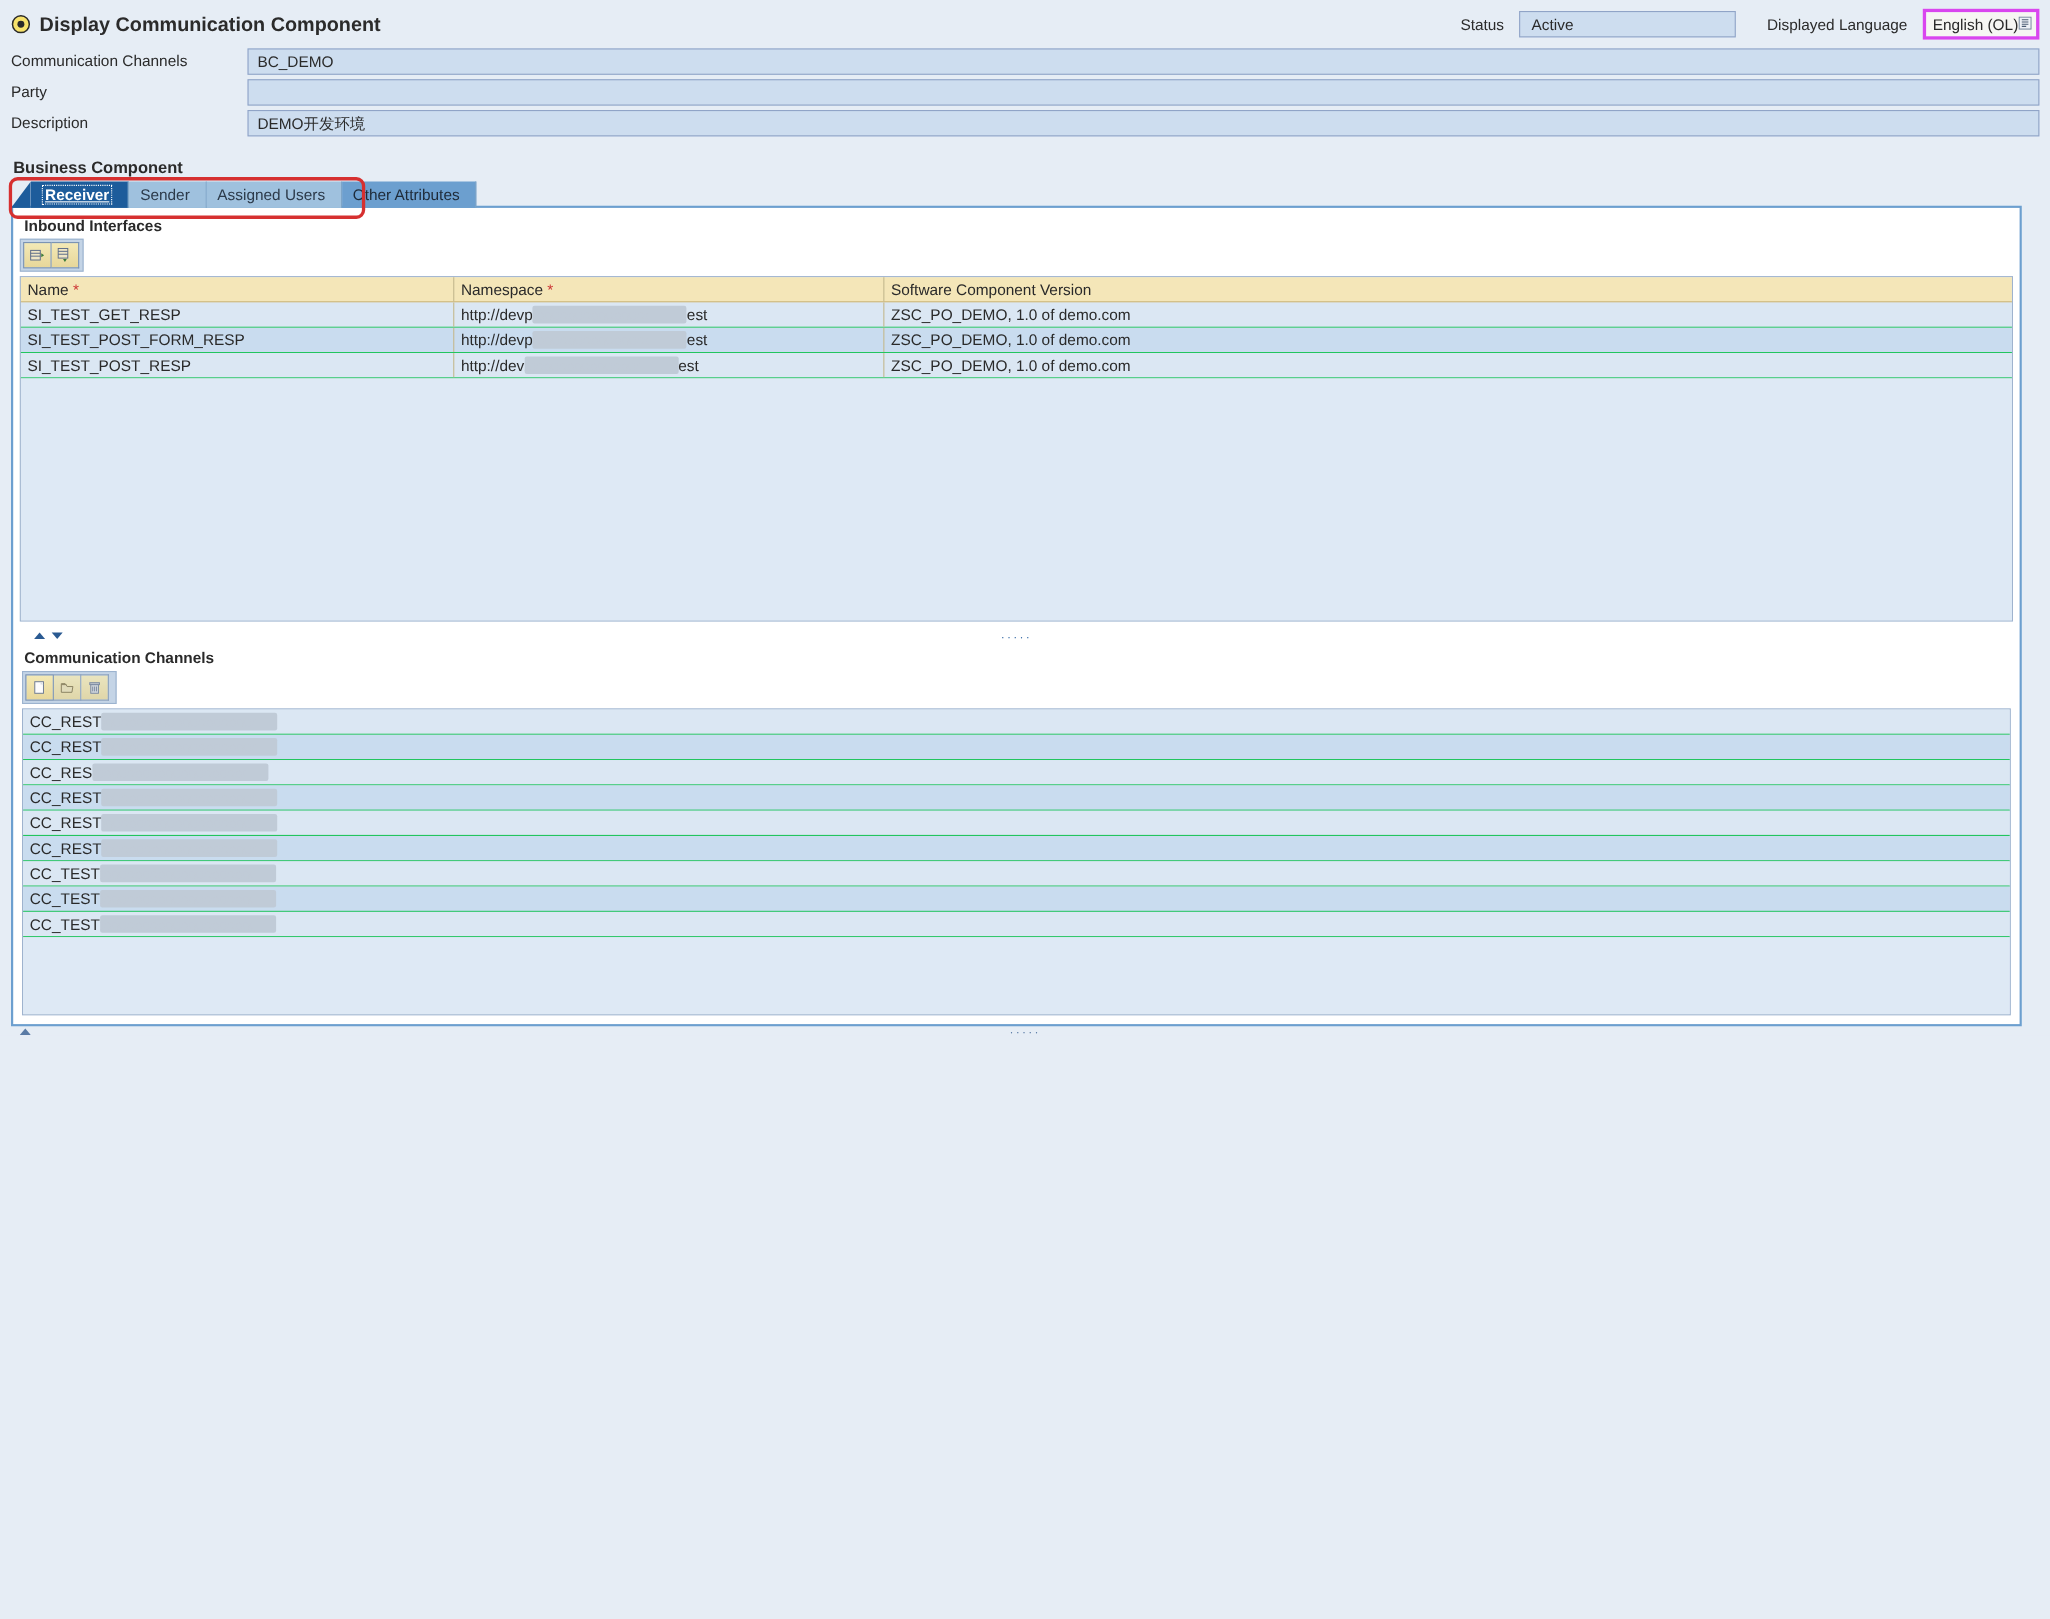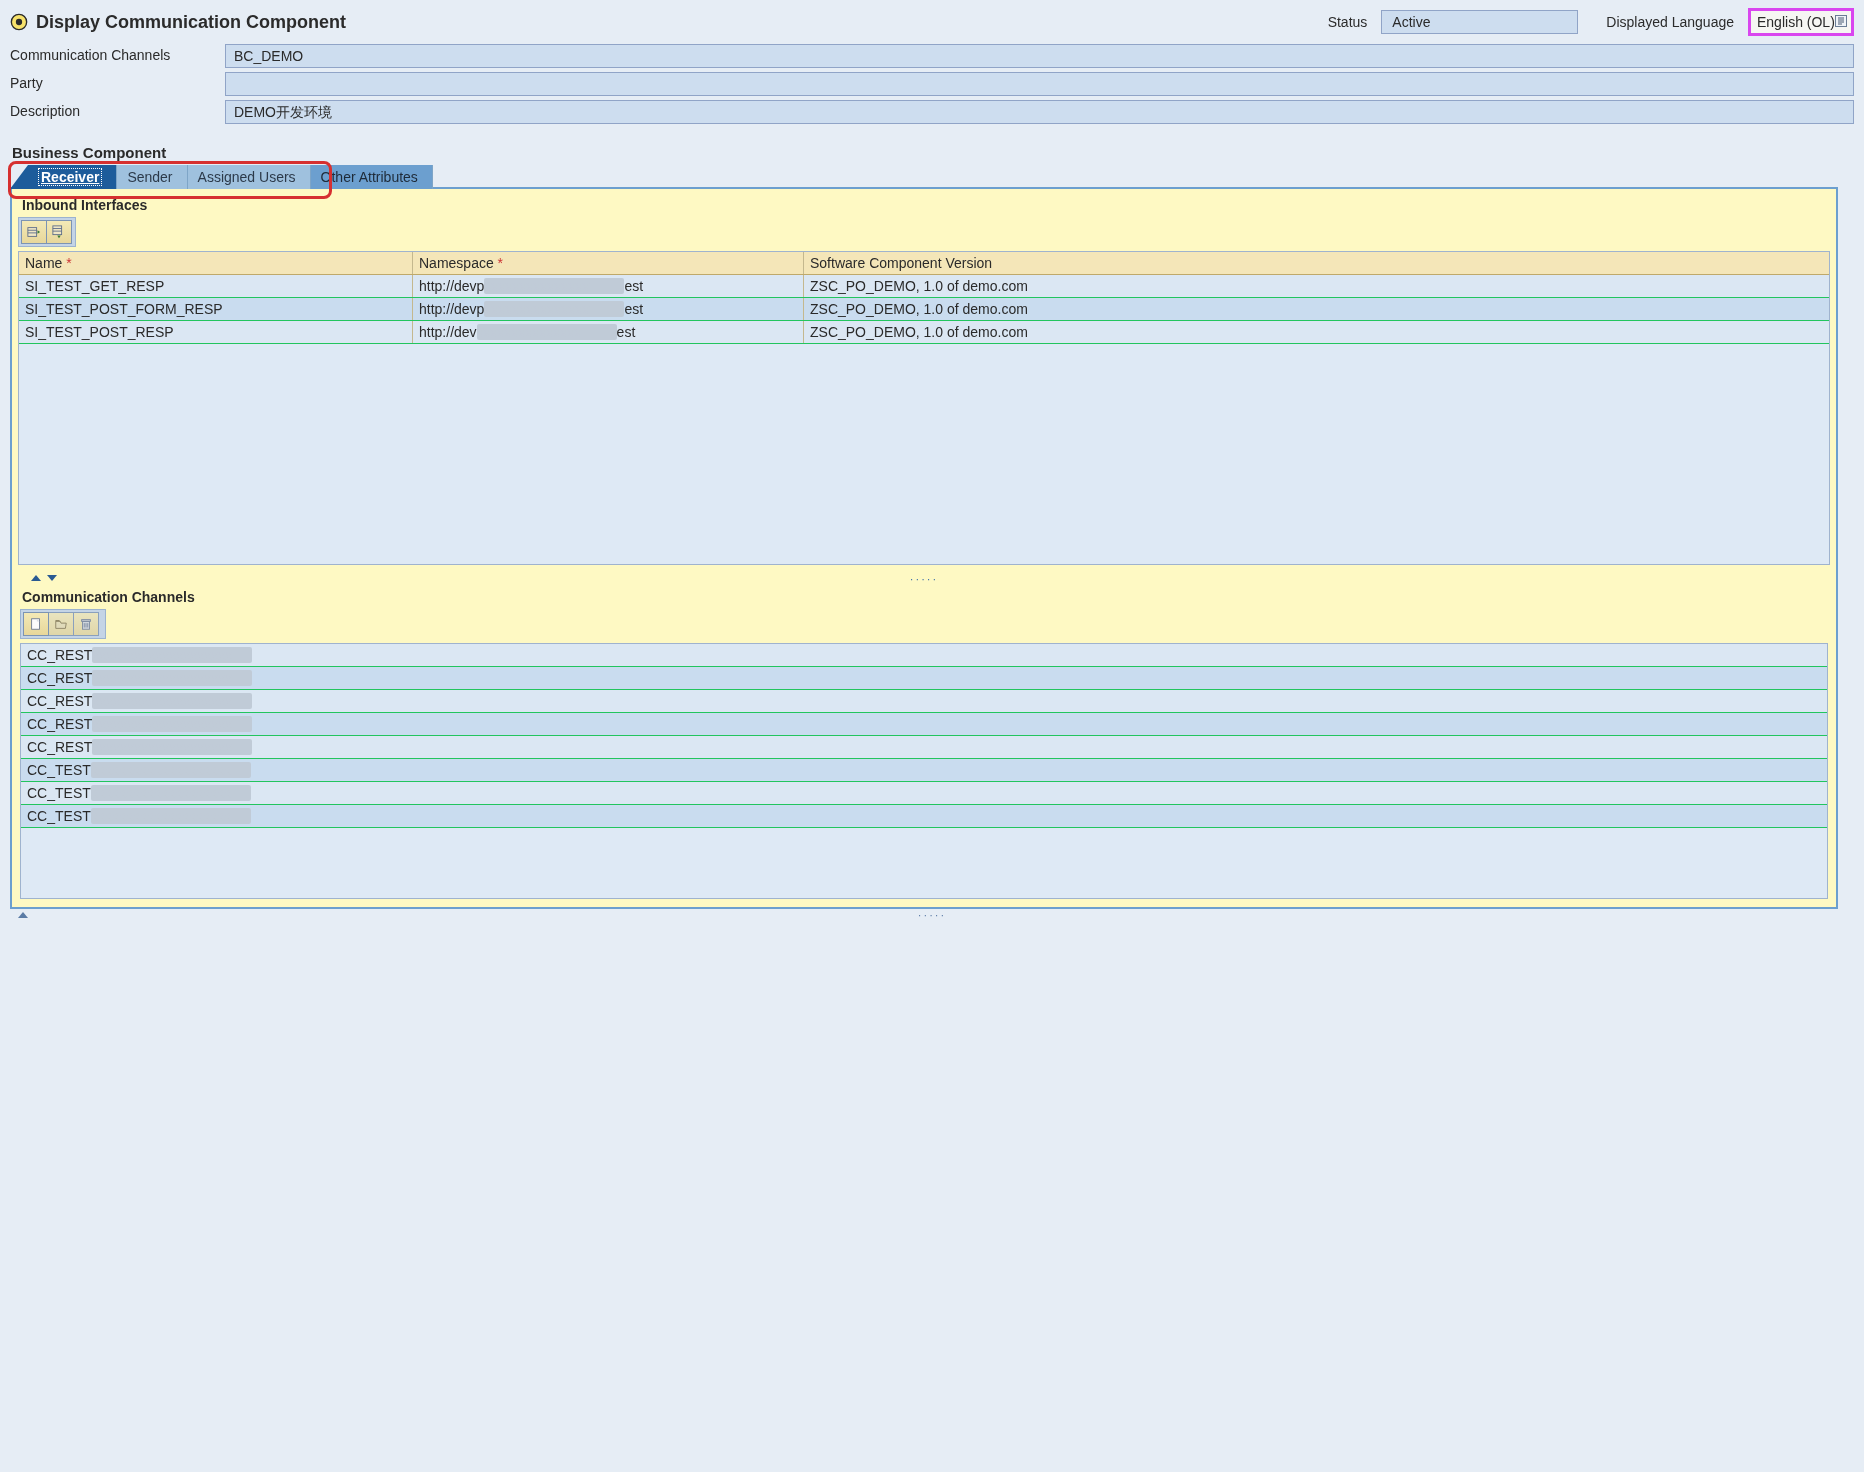--- a/index.html
+++ b/index.html
@@ -127,21 +127,21 @@
     border: 1px dotted #fff;
     padding: 0 2px;
     text-decoration: underline;
   }
   .tab.lighter {
     background: #6c9fcf;
     color: #1e2a38;
   }
   .tab-container {
     border: 2px solid #6c9fcf;
-    background: #fef9c3;
+    background: #ffffff;
     margin: -2px 26px 0 10px;
     position: relative;
     z-index: 1;
     border-top-color: #6c9fcf;
   }
   .sub-heading {
     font-size: 14px;
     font-weight: bold;
     padding: 8px 10px 4px 10px;
   }
@@ -402,20 +402,23 @@
 
       <div class="grid-table cc-table" style="margin:4px 0 0 0;">
         <div class="g-body cc-body" id="cc-body">
             <div class="g-row">
               <div class="cell cc-name">CC_REST<span class="redact" style="width:160px;">xxxxxxxxxxxxxxxxxxxx</span></div>
             </div>
             <div class="g-row">
               <div class="cell cc-name">CC_REST<span class="redact" style="width:160px;">xxxxxxxxxxxxxxxxxxxx</span></div>
             </div>
             <div class="g-row">
+              <div class="cell cc-name">CC_RES<span class="redact" style="width:160px;">xxxxxxxxxxxxxxxxxxxx</span></div>
+            </div>
+            <div class="g-row">
               <div class="cell cc-name">CC_REST<span class="redact" style="width:160px;">xxxxxxxxxxxxxxxxxxxx</span></div>
             </div>
             <div class="g-row">
               <div class="cell cc-name">CC_REST<span class="redact" style="width:160px;">xxxxxxxxxxxxxxxxxxxx</span></div>
             </div>
             <div class="g-row">
               <div class="cell cc-name">CC_REST<span class="redact" style="width:160px;">xxxxxxxxxxxxxxxxxxxx</span></div>
             </div>
             <div class="g-row">
               <div class="cell cc-name">CC_TEST<span class="redact" style="width:160px;">xxxxxxxxxxxxxxxxxxxx</span></div>

